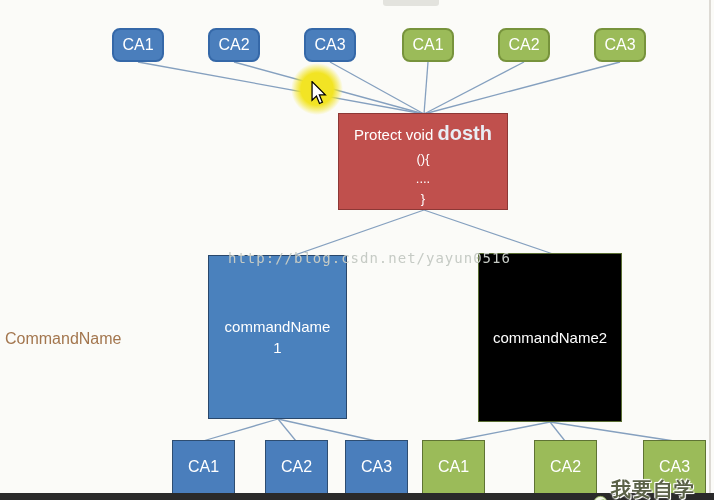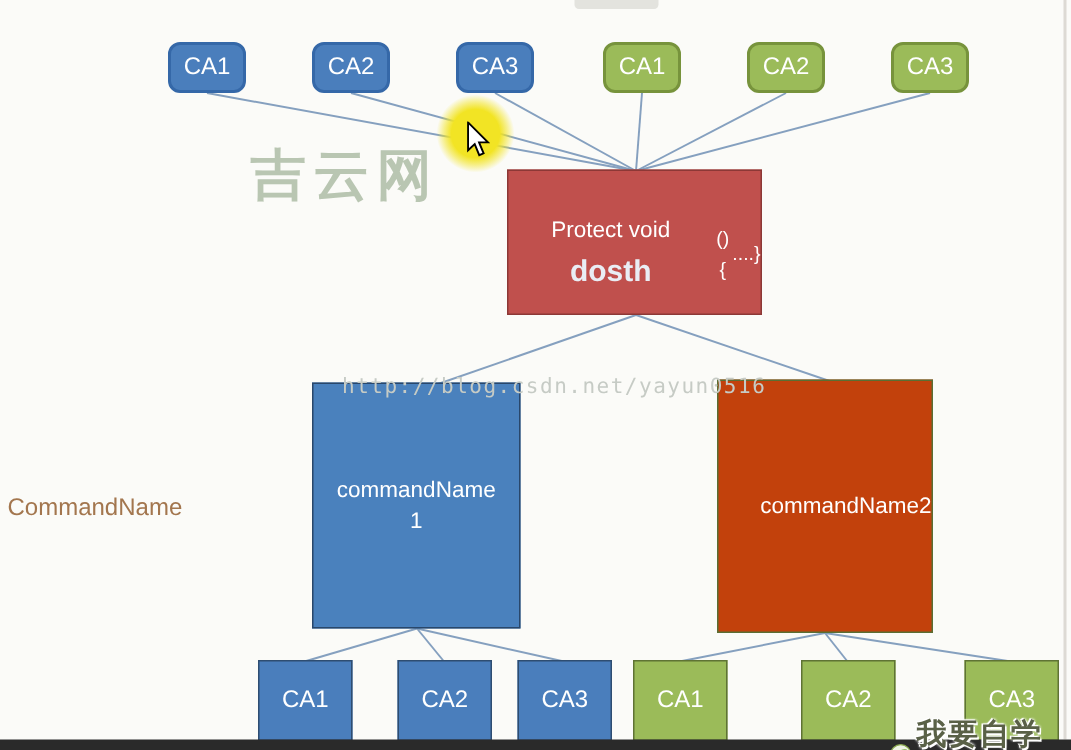--- a/index.html
+++ b/index.html
@@ -16,28 +16,28 @@
     box-sizing:border-box;
   }
   .pill{border-radius:8px;font-size:16px;}
   .pill.blue{background:#4a7ebc;border:2px solid #3568a8;}
   .pill.green{background:#9bbb59;border:2px solid #77933c;}
   .sq{font-size:16px;}
   .sq.blue{background:#4a7ebc;border:1.5px solid #2e4d71;}
   .sq.green{background:#9bbb59;border:1.5px solid #5f7334;}
   .method{
     background:#c0504d;border:1.5px solid #8c3836;
-    justify-content:flex-start;
-    padding-top:16px;line-height:1.55;font-size:13px;
+    flex-direction:column;justify-content:flex-start;
+    padding-top:4px;line-height:1.55;font-size:13px;
   }
   .method .l1{font-size:15px;}
   .method .l1 b{font-size:20px;font-weight:bold;color:#e9edf4;}
   .midbox{font-size:15px;line-height:1.4;flex-direction:column;}
   .midbox.blue{background:#4a81bd;border:1.5px solid #29476b;}
-  .midbox.green{background:#c2410c;border:1.5px solid #5a6e33;align-items:flex-end;}
+  .midbox.green{background:#000000;border:1.5px solid #5a6e33;}
   .side-label{
     position:absolute;z-index:2;color:#a3764e;font-size:16px;
   }
   .wm-site{
     position:absolute;z-index:3;color:#b9c6b2;font-weight:bold;
     font-size:37px;letter-spacing:5px;
   }
   .wm-url{
     position:absolute;z-index:3;color:#c6cbc5;
     font-family:"DejaVu Sans Mono", monospace;font-size:14px;letter-spacing:1px;
@@ -142,21 +142,20 @@
   <div class="node sq green" style="left:422px;top:440px;width:63px;height:54px;">
       <span>CA1</span>
     </div>
   <div class="node sq green" style="left:534px;top:440px;width:63px;height:54px;">
       <span>CA2</span>
     </div>
   <div class="node sq green" style="left:643px;top:440px;width:63px;height:54px;">
       <span>CA3</span>
     </div>
 
-  <div class="wm-site" style="left:167px;top:92px;">吉云网</div>
   <div class="wm-url" style="left:228px;top:250px;">http://blog.csdn.net/yayun0516</div>
   <div class="wm-selfstudy" style="left:593px;top:476px;">
     <svg width="18" height="18" viewBox="0 0 18 18">
       <circle cx="9" cy="9" r="8" fill="#eef3e4" stroke="#8aa84e" stroke-width="1"></circle>
       <path d="M4,11 Q7,4 14,5 Q12,12 6,12 Z" fill="#6fa43a"></path>
       <path d="M5,13 Q9,9 13,10" stroke="#4c7526" stroke-width="1.2" fill="none"></path>
     </svg>
     <span>我要自学网</span>
   </div>
 

